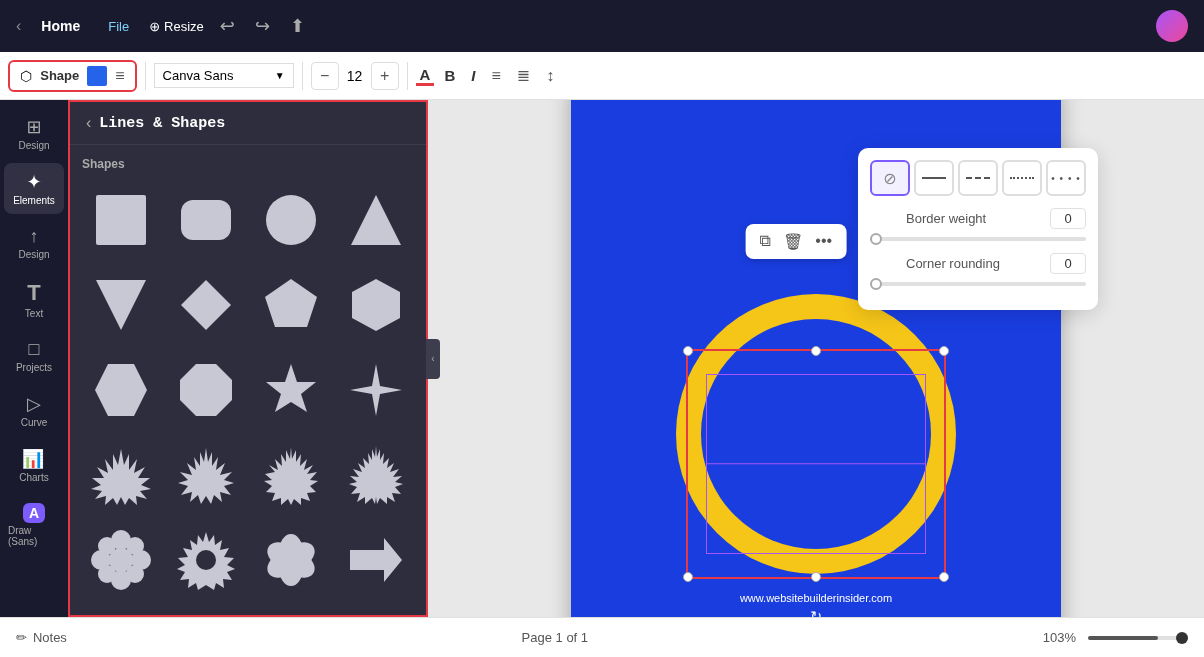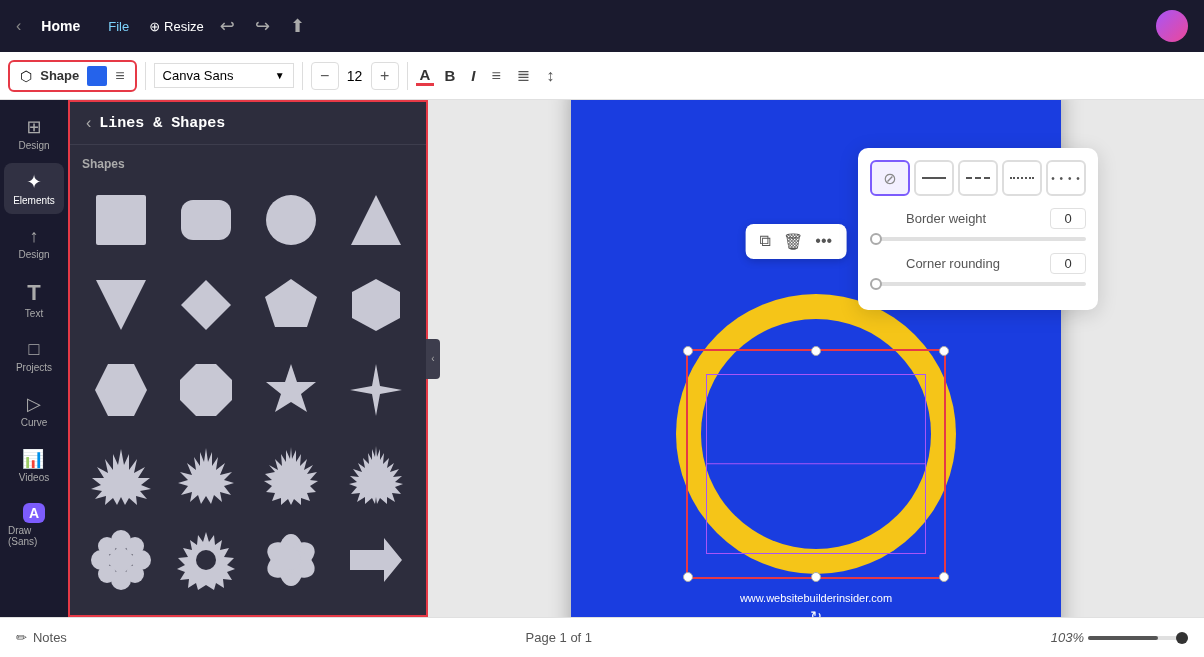--- a/index.html
+++ b/index.html
@@ -219,21 +219,21 @@
       background: white;
       border-top: 1px solid #e0e0e0;
       display: flex;
       align-items: center;
       justify-content: space-between;
       padding: 0 16px;
       flex-shrink: 0;
     }
     .notes-btn { display: flex; align-items: center; gap: 6px; font-size: 13px; color: #555; cursor: pointer; }
     .page-info { font-size: 13px; color: #555; }
-    .zoom-info { display: flex; align-items: center; gap: 4px; font-size: 13px; color: #555; font-style: italic; }
+    .zoom-info { display: flex; align-items: center; gap: 12px; font-size: 13px; color: #555; }
     .zoom-slider-track { width: 100px; height: 4px; background: #e0e0e0; border-radius: 2px; position: relative; }
     .zoom-slider-fill { width: 70px; height: 4px; background: #555; border-radius: 2px; }
     .zoom-handle { width: 12px; height: 12px; background: #333; border-radius: 50%; position: absolute; top: -4px; right: 0; }
   </style>
 </head>
 <body>
 
 <div class="top-bar">
   <div class="top-bar-left">
     <span class="chevron-left">‹</span>
@@ -301,21 +301,21 @@
     <div class="sidebar-item">
       <span class="sidebar-icon">□</span>
       <span>Projects</span>
     </div>
     <div class="sidebar-item">
       <span class="sidebar-icon">▷</span>
       <span>Curve</span>
     </div>
     <div class="sidebar-item">
       <span class="sidebar-icon">📊</span>
-      <span>Videos</span>
+      <span>Charts</span>
     </div>
     <div class="sidebar-item">
       <span class="sidebar-icon" style="background:#7c5cfc; color:white; border-radius:6px; padding:2px 6px; font-size:14px; font-weight:700;">A</span>
       <span>Draw (Sans)</span>
     </div>
   </div>
 
   <div class="left-panel">
     <div class="left-panel-header">
       <span class="back-arrow">‹</span>

